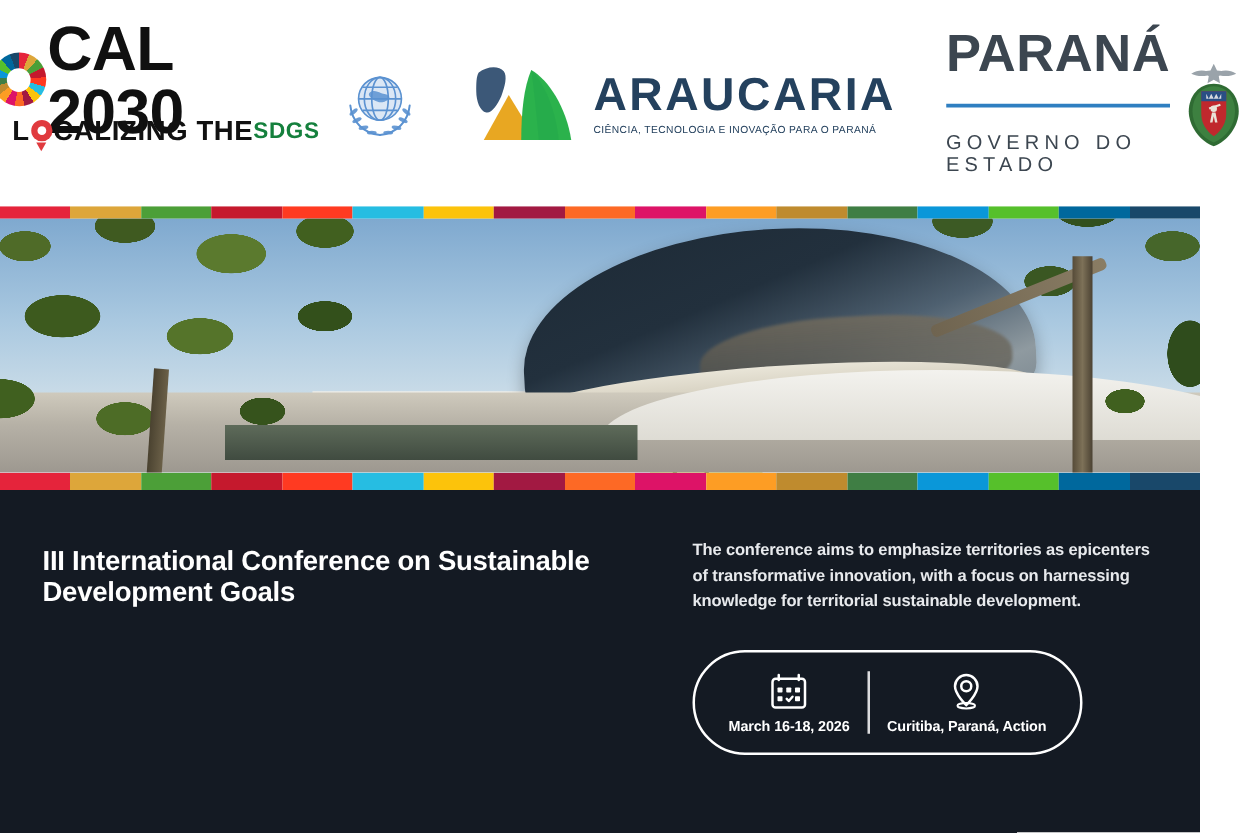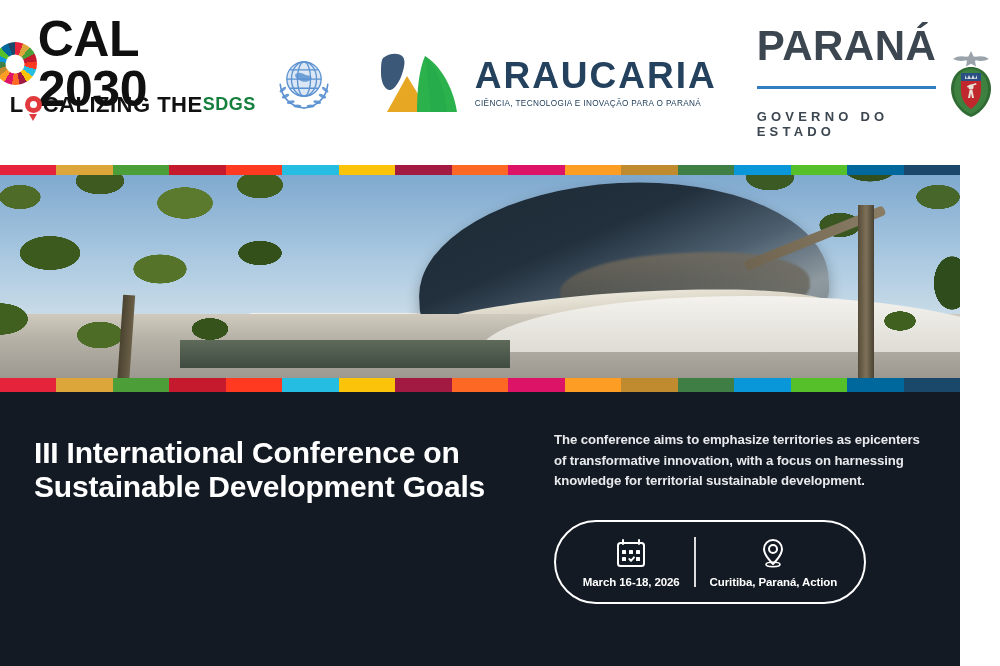--- a/index.html
+++ b/index.html
@@ -88,21 +88,21 @@
   
   .parana { display:flex; align-items:center; gap:7px; margin-left:40px; }
   .parana-text { display:flex; flex-direction:column; align-items:flex-start;gap:17px; }
   .parana-name {
     font-size:42px; font-weight:bold; color:#3c4650;
     letter-spacing:0.5px; line-height:0.95;
     font-family:"Liberation Sans", sans-serif;
   }
   .parana-rule { width:100%; height:3px; background:#2f7fc1; margin:3px 0 3px 0; }
   .parana-sub {
-    font-size:13px; color:#3c4650; letter-spacing:4.2px; font-weight:bold;
+    font-size:16px; color:#3c4650; letter-spacing:4.2px; font-weight:normal;
   }
   .parana-arms { width:56px; height:74px; flex:none; }
   .parana-arms svg { width:56px; height:74px; display:block; }
 
   
   .sdg-stripe { width:100%; display:flex; flex:none; }
   .sdg-stripe span { flex:1 1 0; height:100%; }
   .stripe-top { height:10px; }
   .stripe-bottom { height:14px; }
 
@@ -203,21 +203,21 @@
     transform:rotate(-22deg); border-radius:4px;
   }
 
   
   .content {
     flex:1; background:#141a23; position:relative;
     display:flex; padding:34px 34px 0 34px; gap:0;
   }
   .left-col { width:520px; padding-top:10px; }
   .conf-title {
-    color:#ffffff; font-size:30px; font-weight:bold; line-height:1.14;
+    color:#ffffff; font-size:22px; font-weight:bold; line-height:1.14;
     letter-spacing:-0.2px;
   }
   .conf-tagline {
     color:#ffffff; font-size:30px; font-weight:bold; font-style:italic;
     margin-top:24px; text-align:center; padding-right:46px; letter-spacing:-0.2px;
   }
   .right-col { flex:1; padding-top:4px; }
   .conf-desc {
     color:#e8eaed; font-size:13.2px; font-weight:bold; line-height:1.56;
     letter-spacing:-0.1px;

